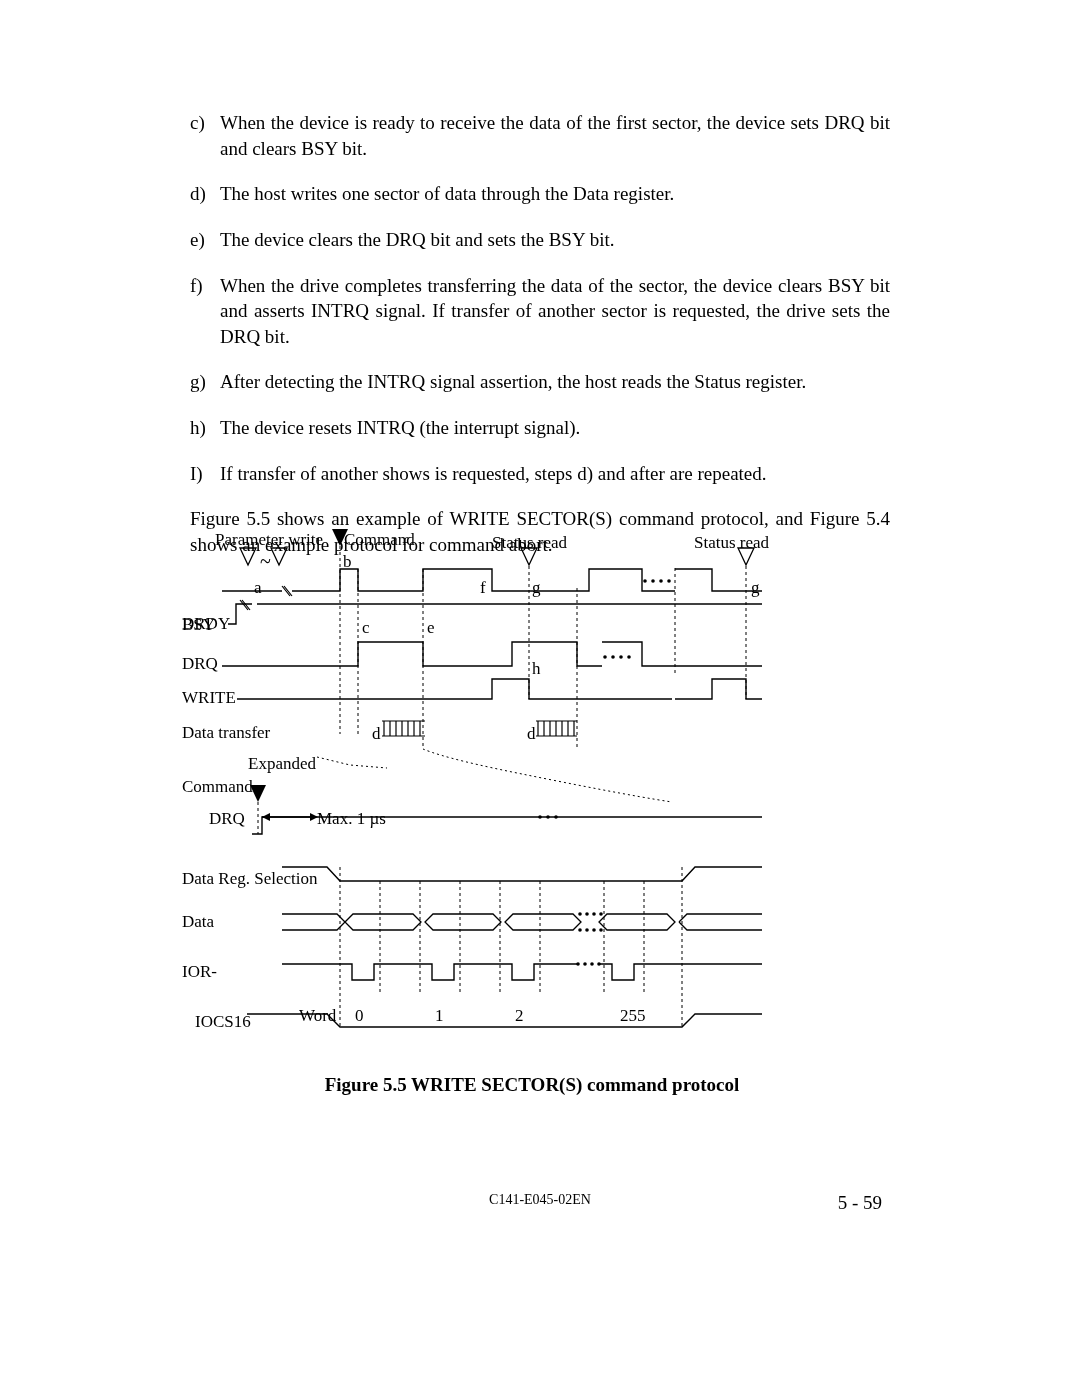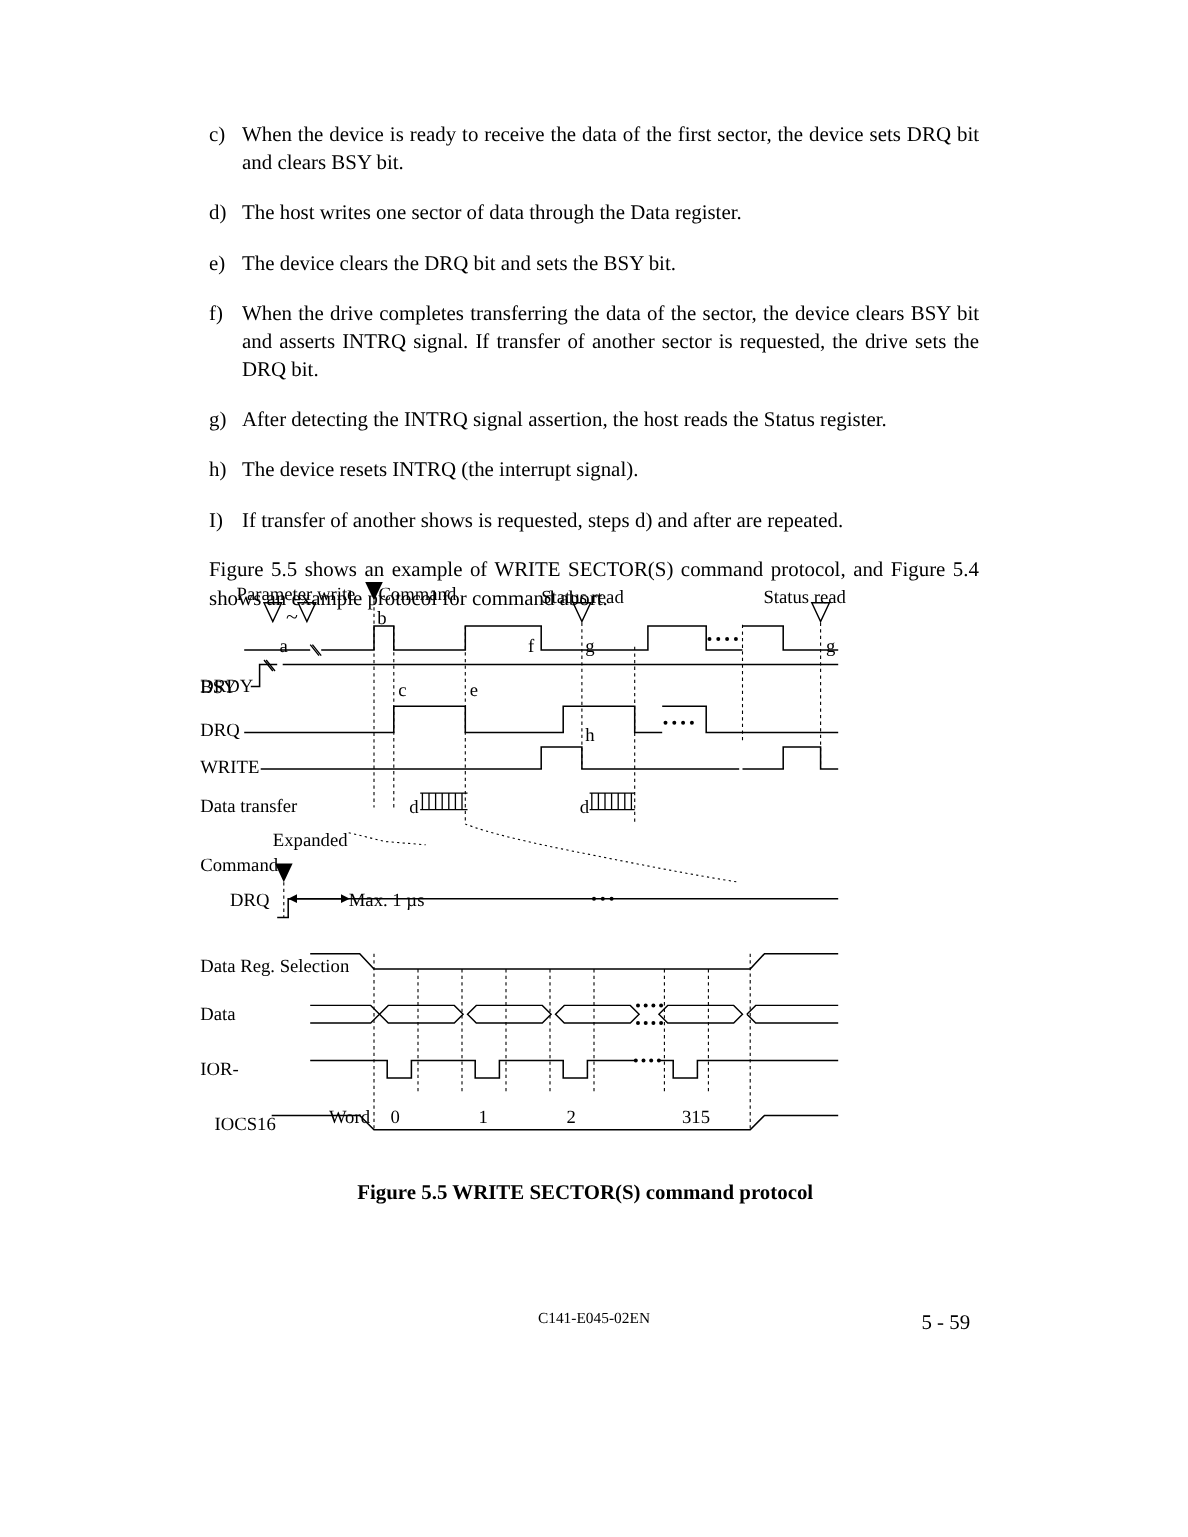--- a/index.html
+++ b/index.html
@@ -128,21 +128,21 @@
   <span class="lbl" style="left:27px; top:285px;">DRQ</span>
   <span class="lbl" style="left:135px; top:285px;">Max. 1 µs</span>
   <span class="lbl" style="left:0px; top:345px;">Data Reg. Selection</span>
   <span class="lbl" style="left:0px; top:388px;">Data</span>
   <span class="lbl" style="left:0px; top:438px;">IOR-</span>
   <span class="lbl" style="left:13px; top:488px;">IOCS16</span>
   <span class="lbl" style="left:117px; top:482px;">Word</span>
   <span class="lbl" style="left:173px; top:482px;">0</span>
   <span class="lbl" style="left:253px; top:482px;">1</span>
   <span class="lbl" style="left:333px; top:482px;">2</span>
-  <span class="lbl" style="left:438px; top:482px;">315</span>
+  <span class="lbl" style="left:438px; top:482px;">255</span>
 
   <span class="lbl" style="left:72px; top:54px;">a</span>
   <span class="lbl" style="left:161px; top:28px;">b</span>
   <span class="lbl" style="left:180px; top:94px;">c</span>
   <span class="lbl" style="left:190px; top:200px;">d</span>
   <span class="lbl" style="left:345px; top:200px;">d</span>
   <span class="lbl" style="left:245px; top:94px;">e</span>
   <span class="lbl" style="left:298px; top:54px;">f</span>
   <span class="lbl" style="left:350px; top:54px;">g</span>
   <span class="lbl" style="left:569px; top:54px;">g</span>

